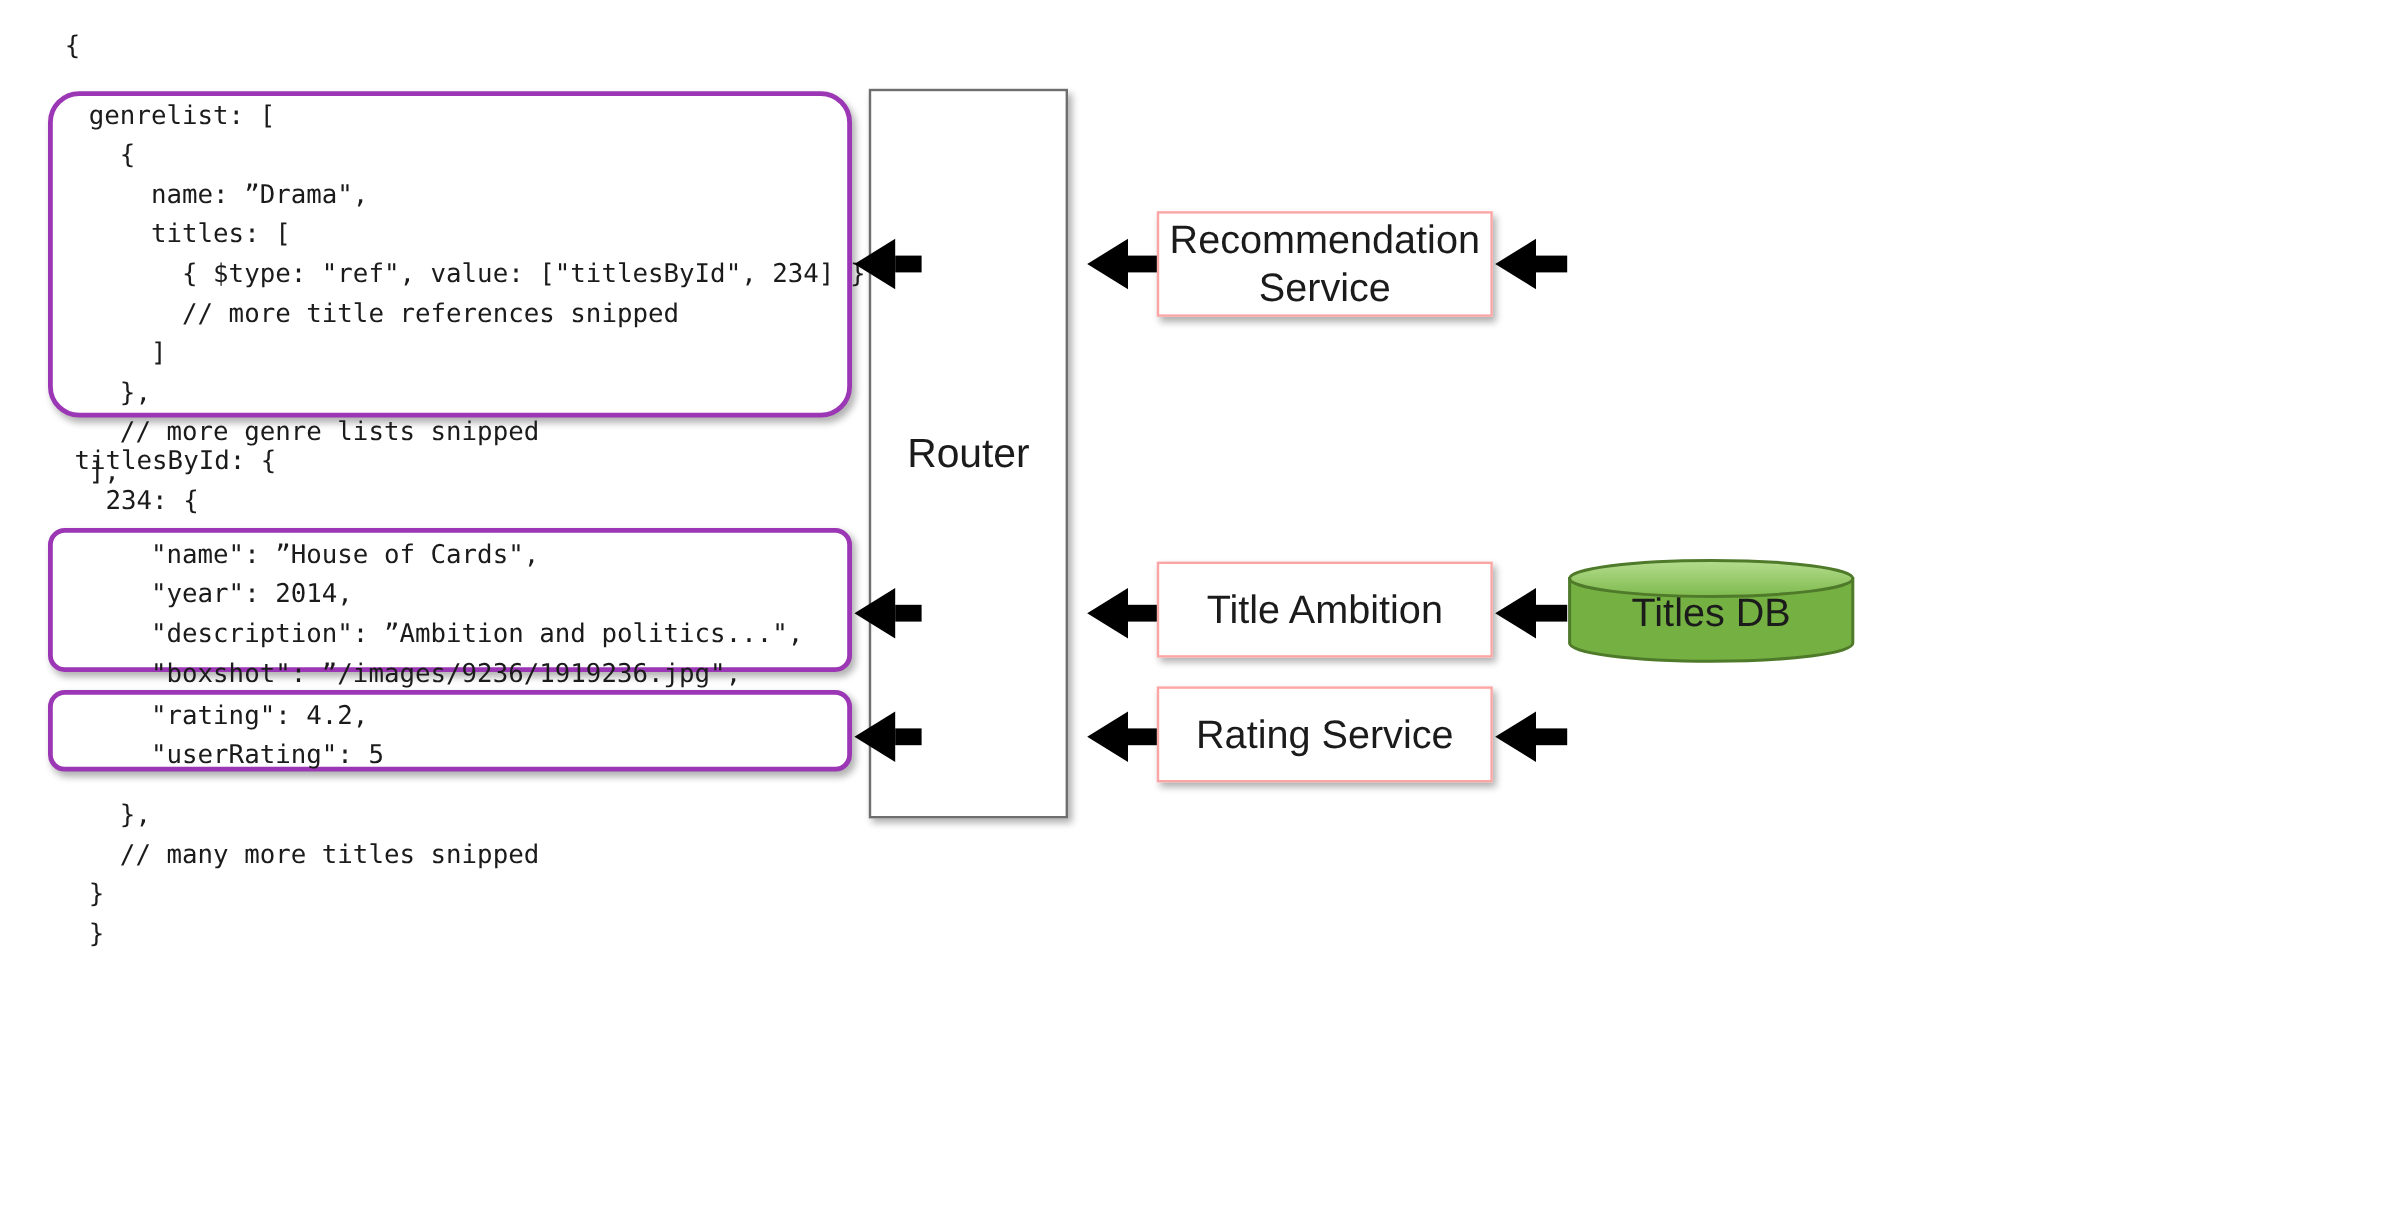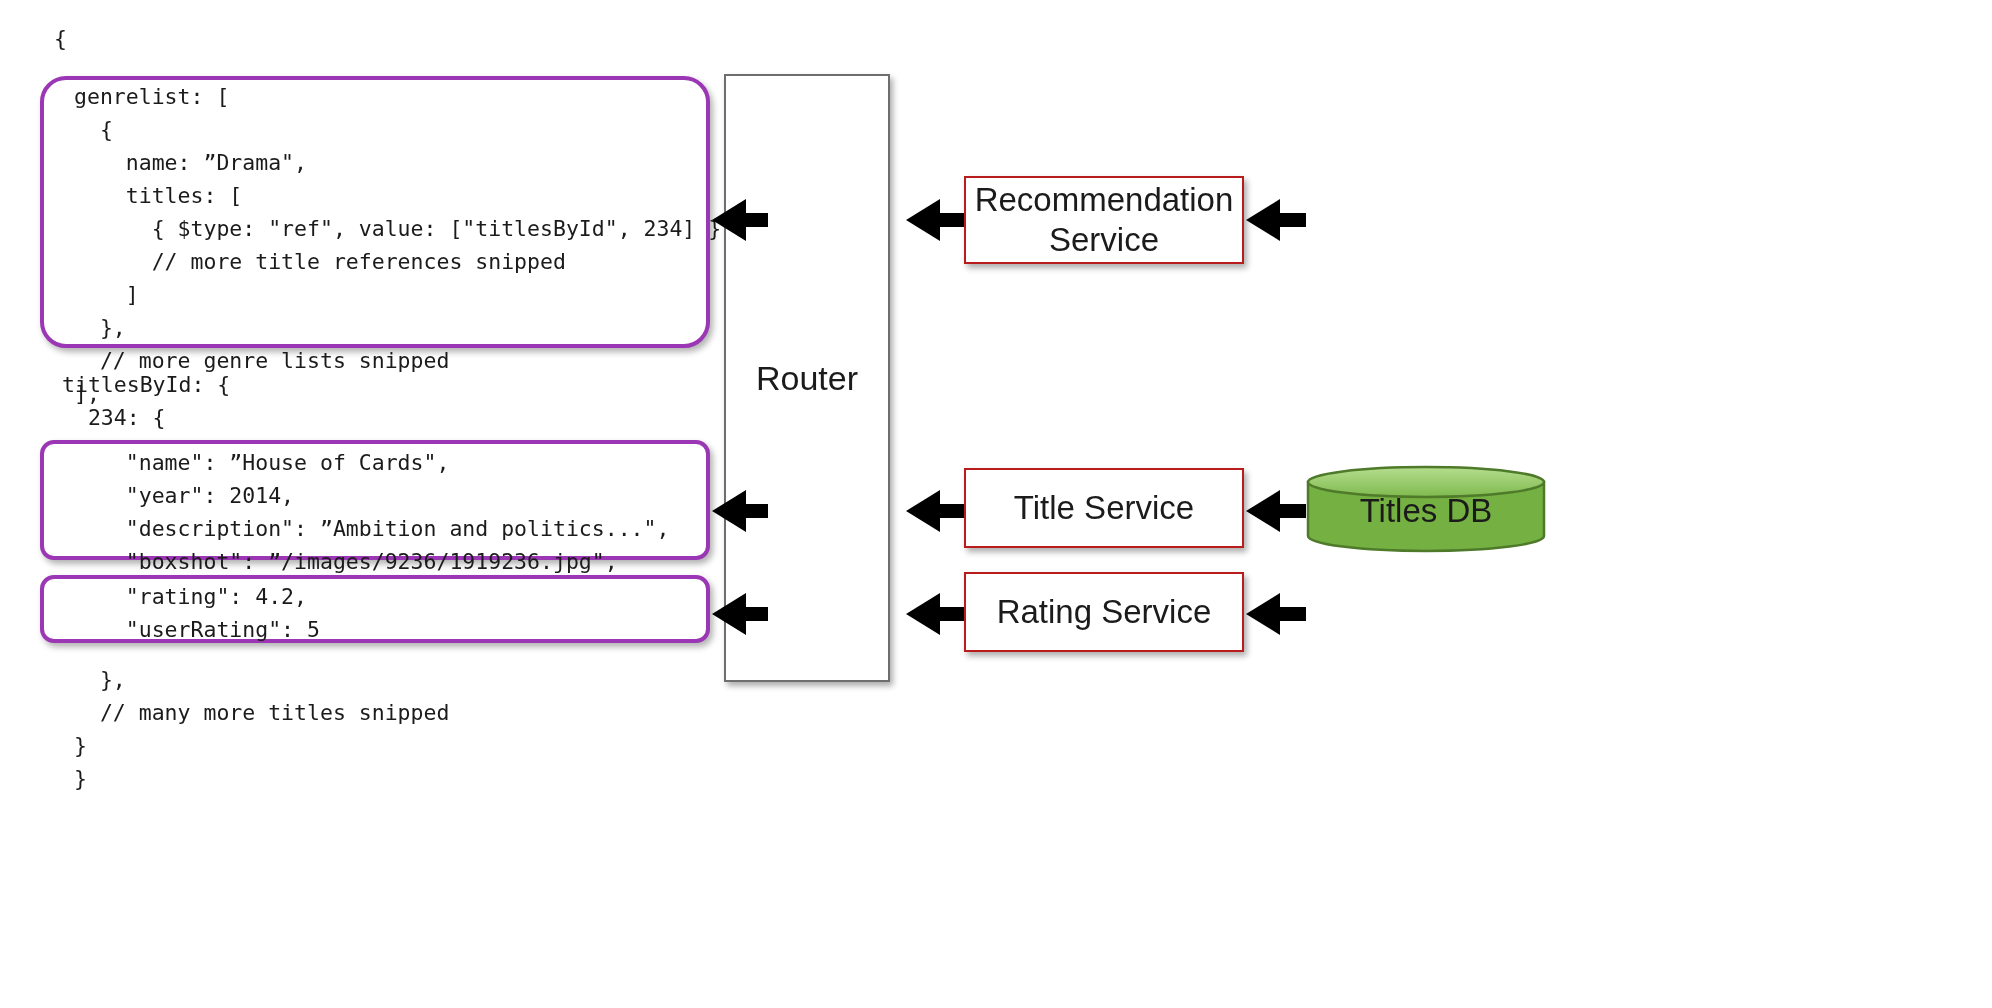--- a/index.html
+++ b/index.html
@@ -57,21 +57,21 @@
     font-family: "Liberation Sans", sans-serif;
     font-size: 34px;
     color: #1b1b1b;
     font-weight: 400;
   }
 
   
   .service {
     position: absolute;
     background: #ffffff;
-    border: 2px solid #b91c1c;
+    border: 2px solid #fca5a5;
     box-sizing: border-box;
     box-shadow: 3px 4px 6px rgba(0,0,0,0.32);
     display: flex;
     align-items: center;
     justify-content: center;
     text-align: center;
     font-family: "Liberation Sans", sans-serif;
     font-size: 33px;
     color: #1b1b1b;
     line-height: 40px;
@@ -160,21 +160,21 @@
   <div class="router" style="left:724px; top:74px; width:166px; height:608px;">
     <span class="router-label">Router</span>
   </div>
 
   <div class="service" style="left:964px; top:176px; width:280px; height:88px;">
     <span id="svc0" style="white-space: pre-line;">Recommendation
 Service</span>
   </div>
 
   <div class="service" style="left:964px; top:468px; width:280px; height:80px;">
-    <span id="svc1" style="white-space: pre-line;">Title Service</span>
+    <span id="svc1" style="white-space: pre-line;">Title Ambition</span>
   </div>
 
   <div class="service" style="left:964px; top:572px; width:280px; height:80px;">
     <span id="svc2" style="white-space: pre-line;">Rating Service</span>
   </div>
 
 
   <div class="db" style="left:1306px; top:466px; width:240px; height:86px;">
     <svg width="240" height="86" viewBox="0 0 240 86">
       <defs>

